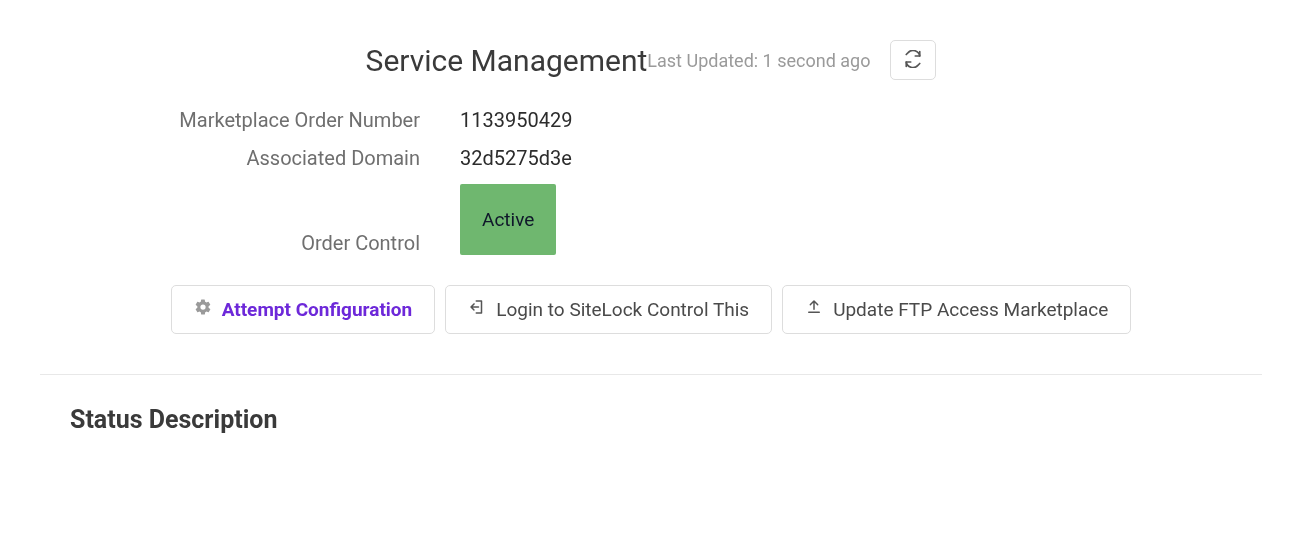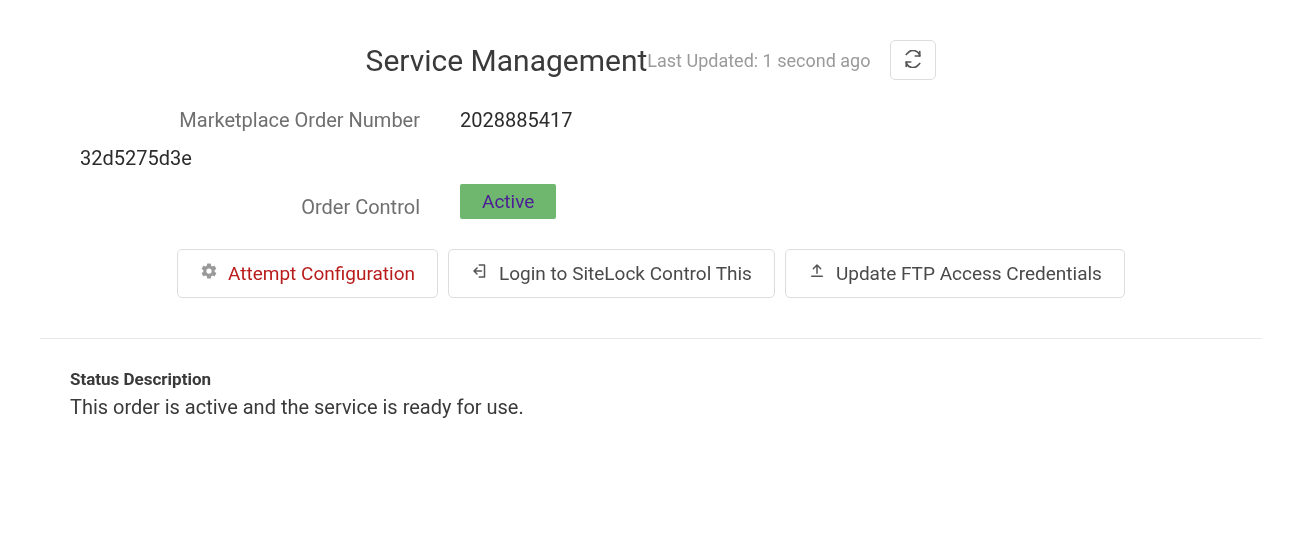--- a/index.html
+++ b/index.html
@@ -68,23 +68,23 @@
     font-size: 20px;
     padding-right: 40px;
   }
   .detail-value {
     color: #2c2c2c;
     font-size: 20px;
   }
   .badge {
     display: inline-block;
     background: #6fb76f;
-    color: #4c1d95;
+    color: #0f172a;
     font-size: 19px;
-    padding: 6px 22px;
+    padding: 24px 22px;
     border-radius: 2px;
   }
 
   .button-row {
     display: flex;
     flex-wrap: wrap;
     gap: 10px;
     justify-content: center;
     margin-bottom: 40px;
     padding: 0 60px;
@@ -101,38 +101,39 @@
     gap: 10px;
     cursor: pointer;
     font-family: inherit;
   }
   .btn svg {
     width: 18px;
     height: 18px;
     fill: #555;
   }
   .btn.disabled {
-    color: #b91c1c;
+    color: #6d28d9;
+    font-weight: bold;
   }
   .btn.disabled svg {
     fill: #9a9a9a;
   }
 
   hr.sep {
     border: none;
     border-top: 1px solid #e8e8e8;
     margin-bottom: 30px;
   }
 
   .status-block {
     padding-left: 30px;
   }
   .status-title {
     font-weight: 700;
-    font-size: 17px;
+    font-size: 25px;
     color: #3a3a3a;
     margin-bottom: 6px;
   }
   .status-text {
     font-size: 20px;
     color: #3a3a3a;
   }
 </style>
 </head>
 <body>
@@ -150,23 +151,24 @@
           <path d="M3 16a9 9 0 0 0 15.5 4.5L21 18"></path>
         </svg>
       </span>
     </button>
   </div>
 </div>
 
 <div class="details">
   <div class="detail-row">
     <div class="detail-label">Marketplace Order Number</div>
-    <div class="detail-value">2028885417</div>
+    <div class="detail-value">1133950429</div>
   </div>
   <div class="detail-row">
+    <div class="detail-label">Associated Domain</div>
     <div class="detail-value">32d5275d3e</div>
   </div>
   <div class="detail-row">
     <div class="detail-label">Order Control</div>
     <div class="detail-value">
       <span class="badge">Active</span>
     </div>
   </div>
 </div>
 
@@ -190,23 +192,22 @@
     <span>Login to SiteLock Control This</span>
   </button>
 
   <button class="btn">
     <span>
       <svg viewBox="0 0 24 24">
           <path d="M5 20h14a1 1 0 0 0 0-2H5a1 1 0 0 0 0 2Z"></path>
           <path d="M12 3a1 1 0 0 0-.7.3l-5 5a1 1 0 0 0 1.4 1.4L11 6.4V15a1 1 0 0 0 2 0V6.4l3.3 3.3a1 1 0 0 0 1.4-1.4l-5-5A1 1 0 0 0 12 3Z"></path>
         </svg>
     </span>
-    <span>Update FTP Access Credentials</span>
+    <span>Update FTP Access Marketplace</span>
   </button>
 
 </div>
 
 <hr class="sep">
 
 <div class="status-block">
   <div class="status-title">Status Description</div>
-  <div class="status-text">This order is active and the service is ready for use.</div>
 </div>
 
 </body></html>

